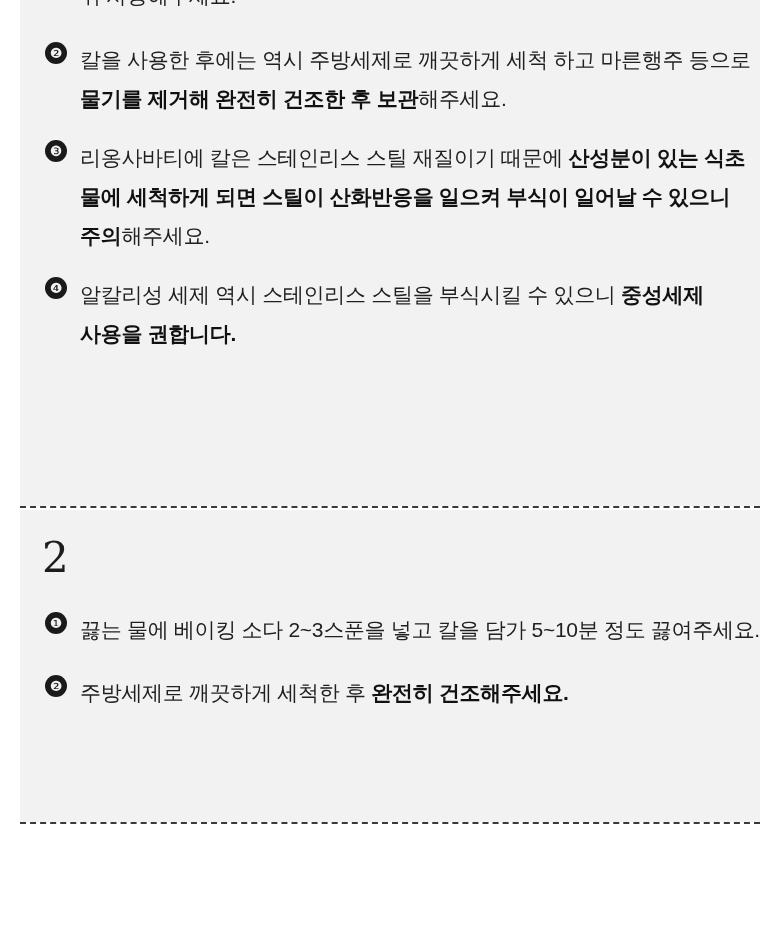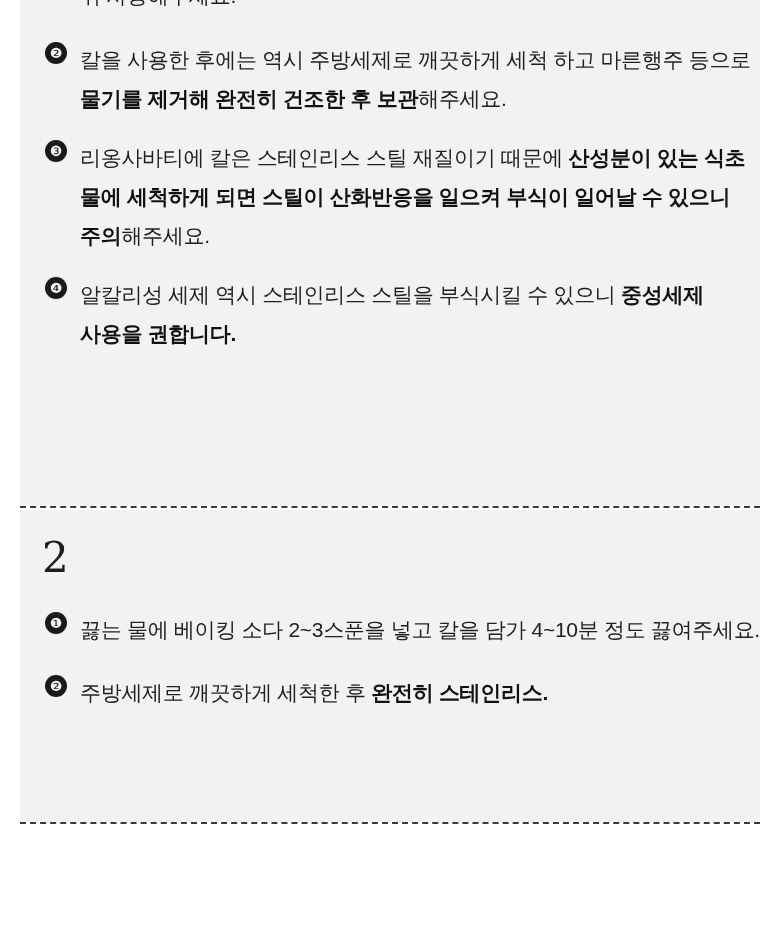--- a/index.html
+++ b/index.html
@@ -152,26 +152,26 @@
   <div class="panel panel-bottom">
 
     <div class="block-b">
 
       <div class="section-head">
         <span class="section-num">2</span>
       </div>
 
       <div class="item" style="margin-top:14px;">
         <span class="marker">❶</span>
-        <div class="item-text">끓는 물에 베이킹 소다 2~3스푼을 넣고 칼을 담가 4~10분 정도 끓여주세요.</div>
+        <div class="item-text">끓는 물에 베이킹 소다 2~3스푼을 넣고 칼을 담가 5~10분 정도 끓여주세요.</div>
       </div>
 
       <div class="item" style="margin-top:24px;">
         <span class="marker">❷</span>
-        <div class="item-text">주방세제로 깨끗하게 세척한 후 <b>완전히 스테인리스.</b></div>
+        <div class="item-text">주방세제로 깨끗하게 세척한 후 <b>완전히 건조해주세요.</b></div>
       </div>
 
     </div>
   </div>
 
   <div class="divider divider-2"></div>
 
 </div>
 
 </body></html>

